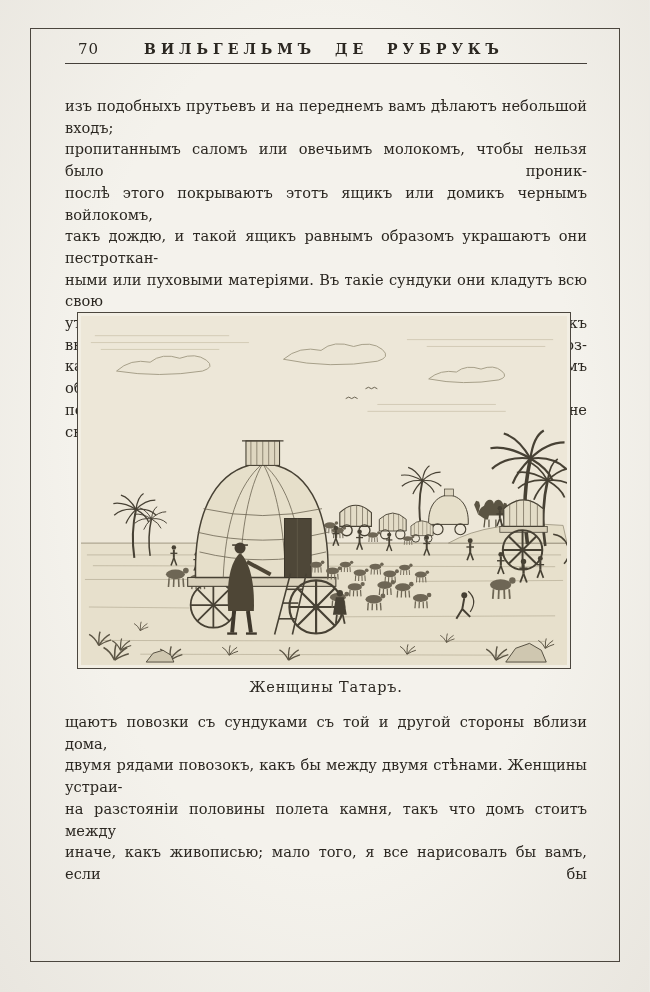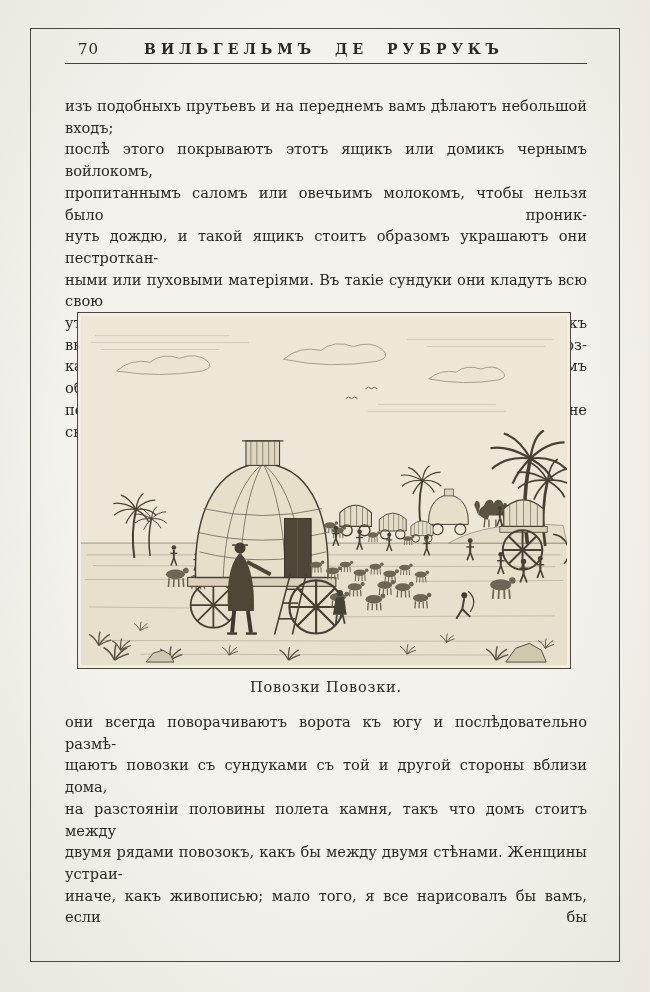--- a/index.html
+++ b/index.html
@@ -59,23 +59,23 @@
 
 <div class="page">
   <div class="frame"></div>
 
   <span class="pagenum">70</span>
   <div class="running-title">ВИЛЬГЕЛЬМЪ ДЕ РУБРУКЪ</div>
   <div class="header-rule"></div>
 
   <div class="para para1">
     <div class="textline">изъ подобныхъ прутьевъ и на переднемъ вамъ дѣлаютъ небольшой входъ;</div>
+    <div class="textline">пропитаннымъ саломъ или овечьимъ молокомъ, чтобы нельзя было проник-</div>
     <div class="textline">послѣ этого покрываютъ этотъ ящикъ или домикъ чернымъ войлокомъ,</div>
-    <div class="textline">пропитаннымъ саломъ или овечьимъ молокомъ, чтобы нельзя было проник-</div>
-    <div class="textline">нуть дождю, и такой ящикъ стоитъ образомъ украшаютъ они пестроткан-</div>
+    <div class="textline">такъ дождю, и такой ящикъ равнымъ образомъ украшаютъ они пестроткан-</div>
     <div class="textline">ными или пуховыми матеріями. Въ такіе сундуки они кладутъ всю свою</div>
     <div class="textline">утварь и сокровища, а потомъ крѣпко привязываютъ ихъ къ высокимъ повоз-</div>
     <div class="textline">камъ, которыя тянутъ верблюды, чтобы можно было такимъ образомъ</div>
     <div class="textline">перевозить эти ящики и черезъ рѣки. Такіе сундуки никогда не сни-</div>
   </div>
 
   <figure class="engraving">
     <svg viewBox="0 0 492 355" preserveAspectRatio="none">
       <defs>
         <g id="animal">
@@ -353,23 +353,22 @@
         <use href="#tuft" transform="translate(370,332) scale(0.9)"></use>
         <use href="#tuft" transform="translate(60,320) scale(0.9)"></use>
         <use href="#tuft" transform="translate(18,335) scale(1.4)"></use>
         <use href="#tuft" transform="translate(34,350) scale(1.6)"></use>
         <path d="M430,352 l10,-14 l14,-5 l12,7 l5,12 z" fill="#cfc7b0" stroke="#474134" stroke-width="0.9"></path>
         <path d="M66,352 l7,-9 l10,-3 l8,5 l3,7 z" fill="#cfc7b0" stroke="#474134" stroke-width="0.9"></path>
       </g>
     </svg>
   </figure>
 
-  <div class="caption">Повозки Повозки.</div>
+  <div class="caption">Женщины Татаръ.</div>
 
   <div class="para para2">
-    <div class="textline">они всегда поворачиваютъ ворота къ югу и послѣдовательно размѣ-</div>
     <div class="textline">щаютъ повозки съ сундуками съ той и другой стороны вблизи дома,</div>
+    <div class="textline">двумя рядами повозокъ, какъ бы между двумя стѣнами. Женщины устраи-</div>
     <div class="textline">на разстояніи половины полета камня, такъ что домъ стоитъ между</div>
-    <div class="textline">двумя рядами повозокъ, какъ бы между двумя стѣнами. Женщины устраи-</div>
     <div class="textline">иначе, какъ живописью; мало того, я все нарисовалъ бы вамъ, если бы</div>
 
   </div>
 </div>
 
 </body></html>

